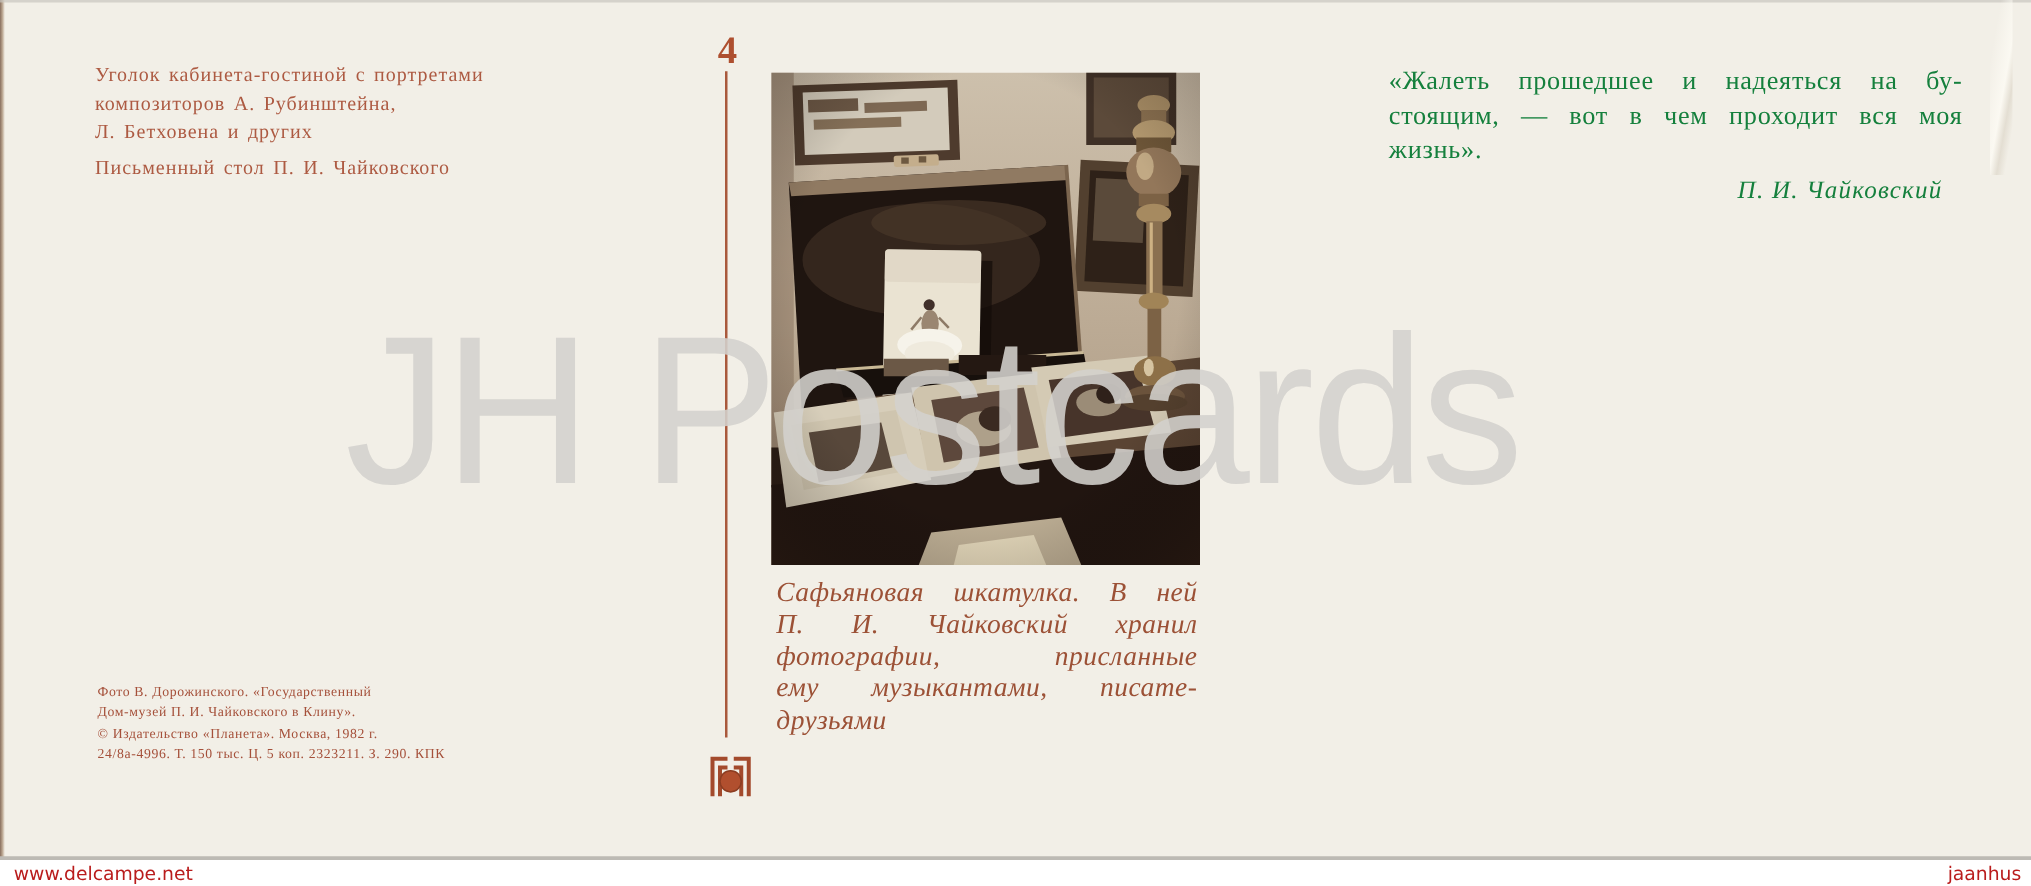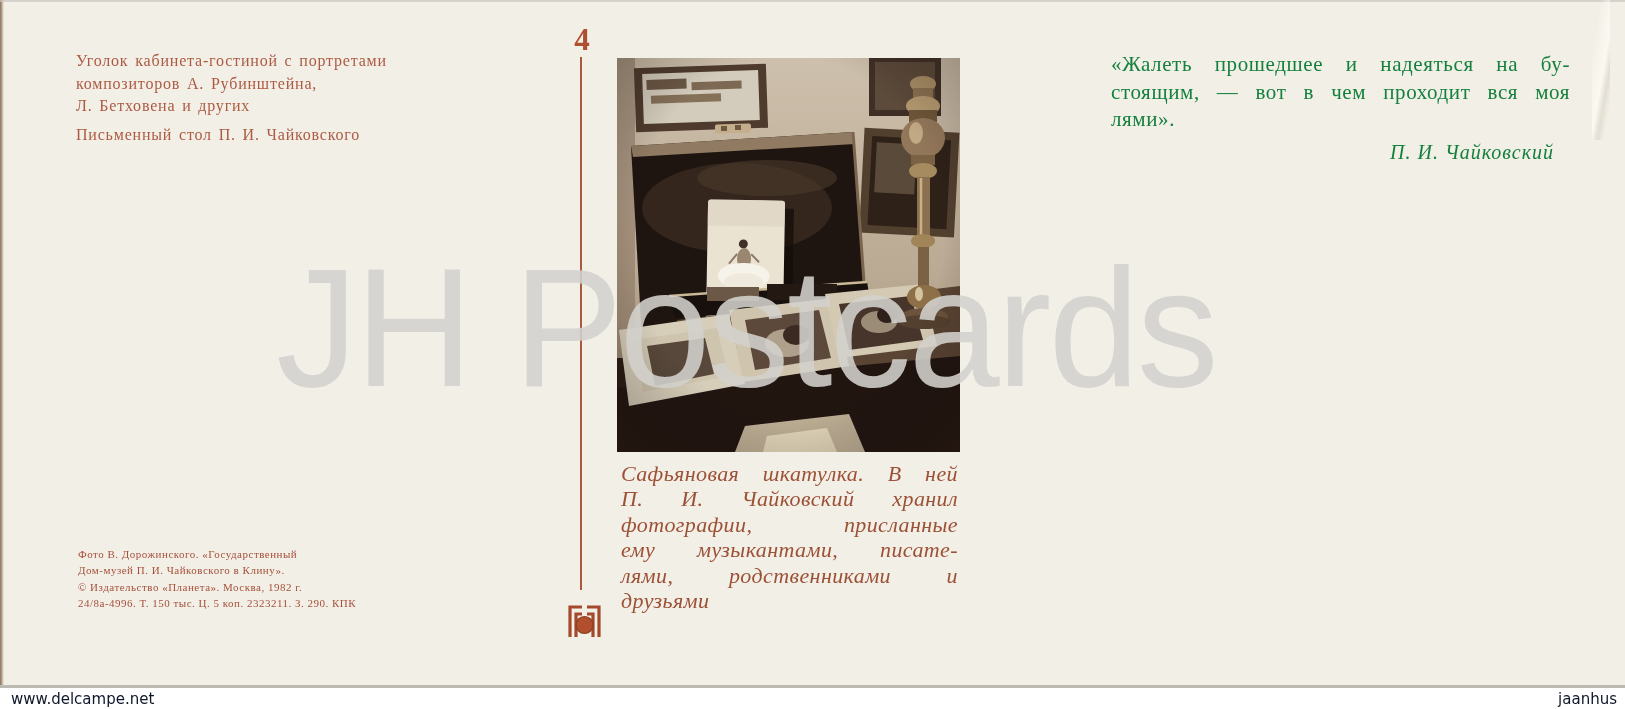--- a/index.html
+++ b/index.html
@@ -47,21 +47,21 @@
   
   .watermark{position:absolute;left:276px;top:243px;z-index:6;
     font-family:"Liberation Sans",sans-serif;font-size:169px;line-height:169px;
     letter-spacing:-3px;color:#d4d2ce;opacity:.88;transform:scaleX(.97);
     transform-origin:left top;white-space:nowrap;pointer-events:none;}
 
   
   .footer{position:absolute;left:0;top:688px;width:100%;height:21px;background:#ffffff;
     display:flex;justify-content:space-between;align-items:flex-end;box-sizing:border-box;
     padding:0 8px 1px 11px;font-family:"DejaVu Sans","Liberation Sans",sans-serif;
-    font-size:15px;color:#0f172a;}
+    font-size:15px;color:#b91c1c;}
 </style>
 </head>
 <body>
 
 <div class="stage">
 
   <div class="scan-edge-left"></div>
   <div class="scan-edge-top"></div>
   <div class="scan-crease"></div>
   <div class="card-bottom-shadow"></div>
@@ -69,21 +69,21 @@
   <div class="left-caption">
     <div class="ln">Уголок кабинета-гостиной с портретами</div>
     <div class="ln">композиторов А. Рубинштейна,</div>
     <div class="ln">Л. Бетховена и других</div>
     <div class="ln last">Письменный стол П. И. Чайковского</div>
   </div>
 
   <div class="quote">
     <div class="ln">«Жалеть прошедшее и надеяться на бу-</div>
     <div class="ln">стоящим, — вот в чем проходит вся моя</div>
-    <div class="ln last">лями».</div>
+    <div class="ln last">жизнь».</div>
     <div class="attribution">П. И. Чайковский</div>
   </div>
 
   <div class="page-number">4</div>
   <div class="divider-line"></div>
 
   <svg class="photo-frame" viewBox="0 0 343 394" xmlns="http://www.w3.org/2000/svg" preserveAspectRatio="none">
     <defs>
       <linearGradient id="wall" x1="0" y1="0" x2="0" y2="1">
         <stop offset="0" stop-color="#cdc0ac"></stop>
@@ -192,21 +192,20 @@
     <polygon points="150,378 210,370 220,394 146,394" fill="#e3d7ba"></polygon>
 
     <rect width="343" height="394" fill="url(#vign)"></rect>
   </svg>
 
   <div class="photo-caption">
     <div class="ln">Сафьяновая шкатулка. В ней</div>
     <div class="ln">П. И. Чайковский хранил</div>
     <div class="ln">фотографии, присланные</div>
     <div class="ln">ему музыкантами, писате-</div>
-    <div class="ln">лями, родственниками и</div>
     <div class="ln last">друзьями</div>
   </div>
 
   <div class="imprint">
     <div class="ln">Фото В. Дорожинского. «Государственный</div>
     <div class="ln">Дом-музей П. И. Чайковского в Клину».</div>
     <div class="ln">© Издательство «Планета». Москва, 1982 г.</div>
     <div class="ln">24/8а-4996. Т. 150 тыс. Ц. 5 коп. 2323211. З. 290. КПК</div>
   </div>
 

